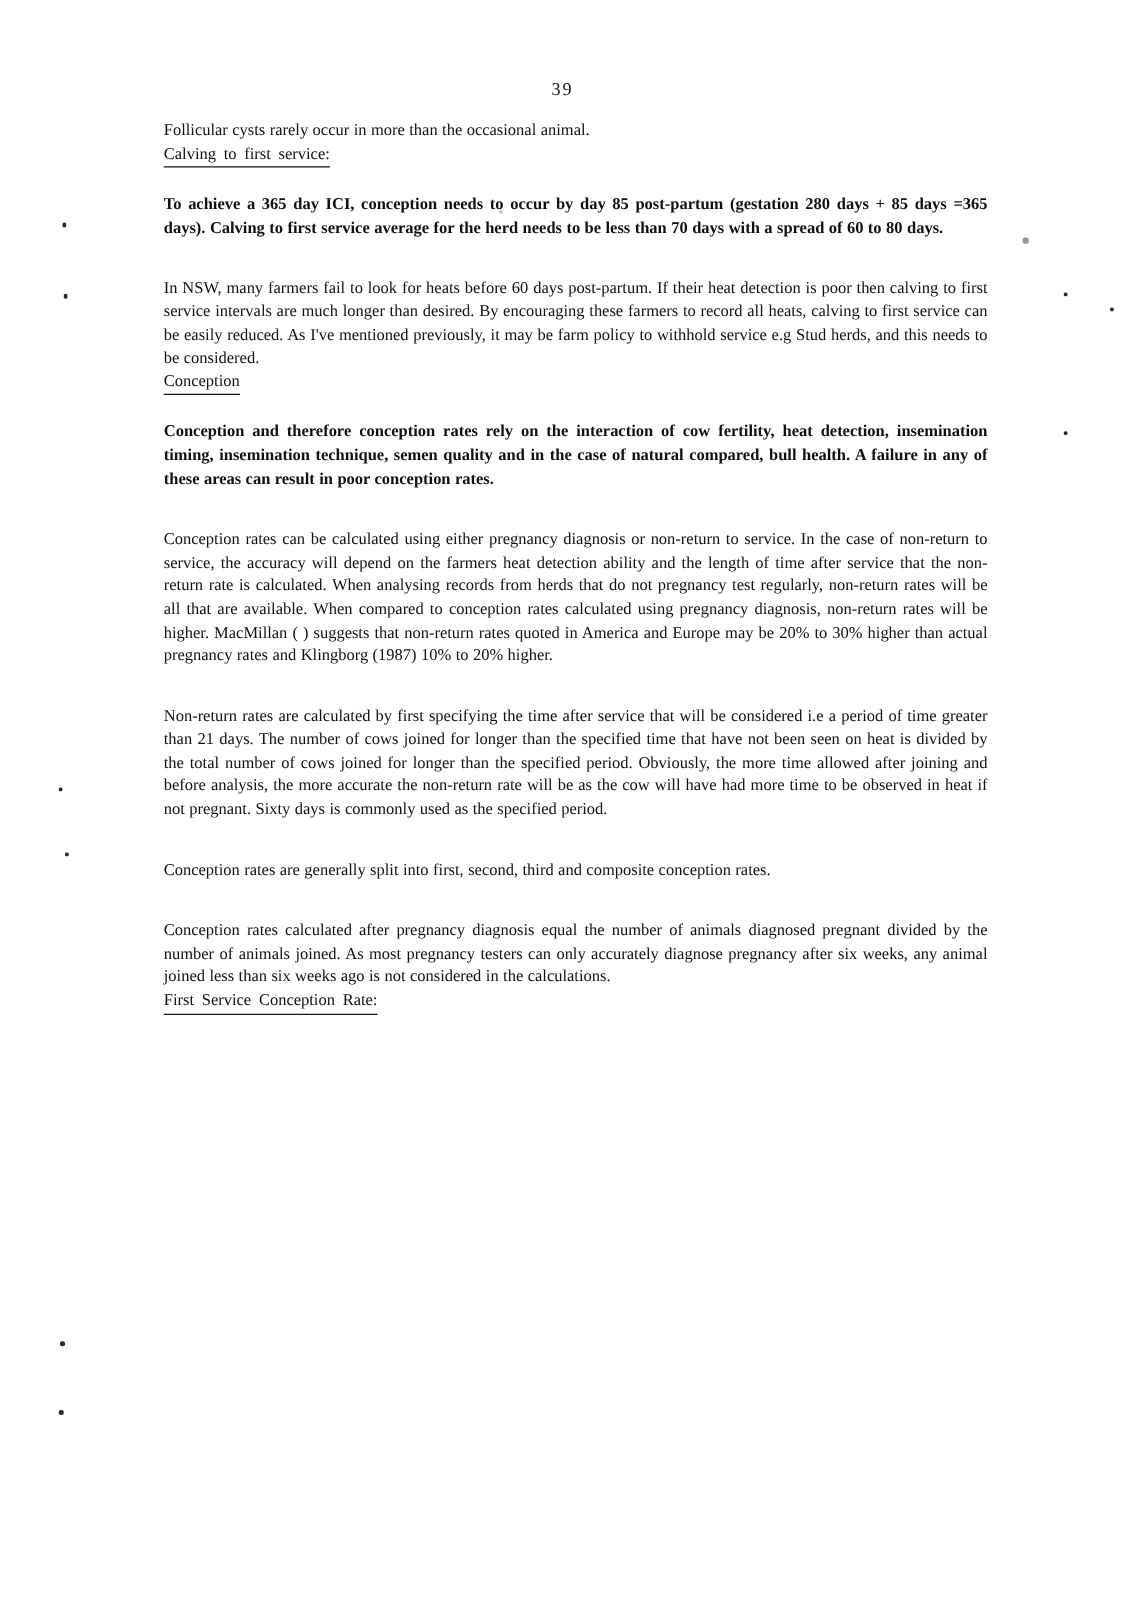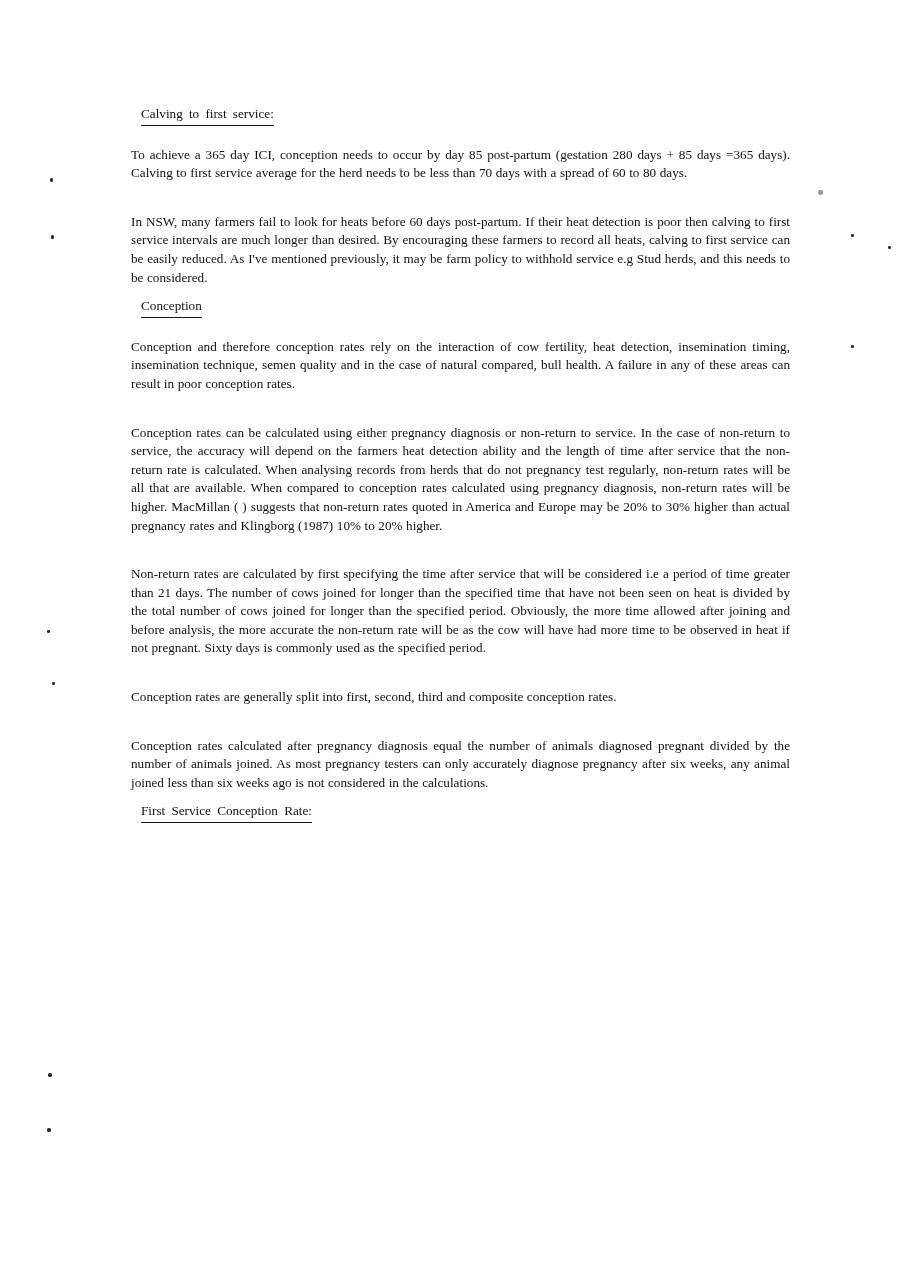--- a/index.html
+++ b/index.html
@@ -44,26 +44,26 @@
     text-justify: inter-word;
     word-spacing: 0.02em;
     margin: 0;
     color: #101010;
     -webkit-font-smoothing: none;
   }
 
   
   .blk { margin-top: 30px; }
   .blk-head { margin-top: 26px; }
-  .blk-after-head { margin-top: 20px; }
+  .blk-after-head { margin-top: 20px; font-weight: bold; }
 
   .heading {
     font-size: 13.2px;
     line-height: 18.6px;
-    margin: 10px;
+    margin: 0;
     color: #101010;
     display: block;
   }
   .heading span.u {
     display: inline-block;
     border-bottom: 1.4px solid #151515;
     padding-bottom: 1px;
     word-spacing: 0.22em;
   }
 
@@ -77,35 +77,37 @@
     border-radius: 40%;
   }
   .speck.faint { background: #9a9a9a; }
   .speck.vfaint { background: #c9c9c9; }
 </style>
 </head>
 <body>
 
 <div class="page">
 
+  <div class="page-number">39</div>
 
   <div class="speck" style="left:50px;  top:178px; width:3px;  height:4px;"></div>
   <div class="speck" style="left:51px;  top:235px; width:3px;  height:4px;"></div>
   <div class="speck" style="left:47px;  top:630px; width:3px;  height:3px;"></div>
   <div class="speck" style="left:52px;  top:682px; width:3px;  height:3px;"></div>
   <div class="speck" style="left:48px;  top:1073px; width:4px; height:4px;"></div>
   <div class="speck" style="left:47px;  top:1128px; width:4px; height:4px;"></div>
   <div class="speck faint" style="left:818px; top:190px; width:5px; height:5px;"></div>
   <div class="speck" style="left:851px; top:234px; width:3px; height:3px;"></div>
   <div class="speck" style="left:888px; top:246px; width:3px; height:3px;"></div>
   <div class="speck" style="left:851px; top:345px; width:3px; height:3px;"></div>
   <div class="speck vfaint" style="left:399px; top:168px; width:3px; height:3px;"></div>
 
   <div class="content">
 
+    <p class="para">Follicular cysts rarely occur in more than the occasional animal.</p>
 
     <div class="heading blk-head"><span class="u">Calving to first service:</span></div>
 
     <p class="para blk-after-head">To achieve a 365 day ICI, conception needs to occur by day 85 post-partum (gestation 280 days + 85 days =365 days).    Calving to first service average for the herd needs to be less than 70 days with a spread of 60 to 80 days.</p>
 
     <p class="para blk">In NSW, many farmers fail to look for heats before 60 days post-partum.    If their heat detection is poor then calving to first service intervals are much longer than desired.    By encouraging these farmers to record all heats, calving to first service can be easily reduced.    As I've mentioned previously, it may be farm policy to  withhold service e.g Stud herds, and this needs to be considered.</p>
 
 
 
     <div class="heading blk-head"><span class="u">Conception</span></div>

